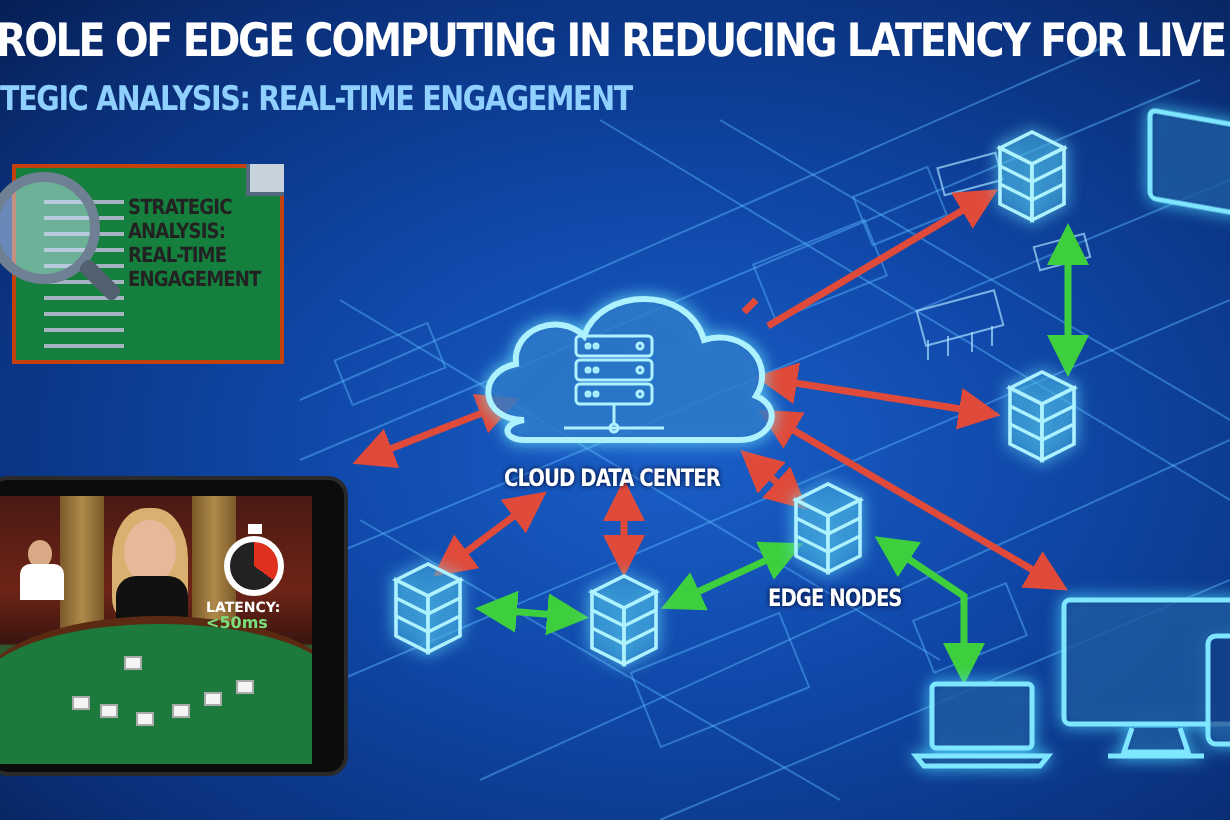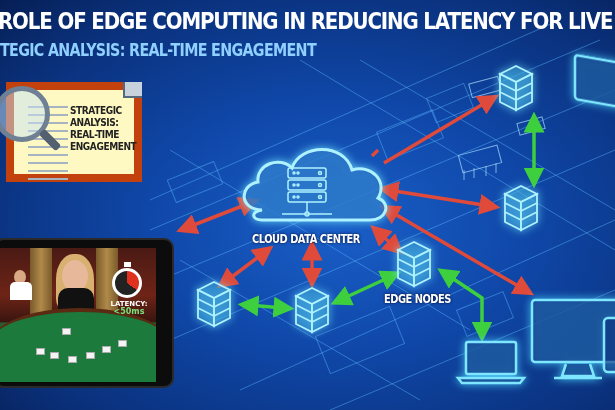--- a/index.html
+++ b/index.html
@@ -15,21 +15,21 @@
       font-family: "DejaVu Sans", sans-serif; font-weight: bold; font-size: 23px;
       letter-spacing: -1.3px; color: #ffffff; transform: scaleX(0.86); transform-origin: left top;
     }
     .subtitle {
       position: absolute; left: 0px; top: 40px; white-space: nowrap;
       font-family: "DejaVu Sans", sans-serif; font-weight: bold; font-size: 17px;
       letter-spacing: -0.8px; color: #8fd0ff; transform: scaleX(0.84); transform-origin: left top;
     }
     .doc {
       position: absolute; left: 6px; top: 82px; width: 136px; height: 100px;
-      background: #fef9c3; border: 8px solid #c2410c;
+      background: #15803d; border: 2px solid #c2410c;
       clip-path: polygon(0 0, 86% 0, 100% 14%, 100% 100%, 0 100%);
     }
     .doc .lines { position: absolute; left: 14px; top: 16px; width: 40px; }
     .doc .lines div { height: 2px; background: #a6b4c2; margin-bottom: 6px; }
     .doc .txt {
       position: absolute; left: 56px; top: 14px; width: 80px;
       font-family: "DejaVu Sans", sans-serif; font-weight: bold; font-size: 10.5px;
       line-height: 12px; color: #222; letter-spacing: -0.5px; transform: scaleX(0.86); transform-origin: left top;
     }
     .doc-fold { position: absolute; left: 123px; top: 82px; width: 19px; height: 16px; background: #c8d2dc; border-left:2px solid #55697e; border-bottom:2px solid #55697e; }
@@ -56,21 +56,21 @@
     .dealer-body { position: absolute; left: 58px; top: 40px; width: 36px; height: 32px; background: #111; border-radius: 10px 10px 0 0; }
     .dealer2-head { position: absolute; left: 14px; top: 22px; width: 12px; height: 14px; border-radius: 50%; background: #d9a884; }
     .dealer2-body { position: absolute; left: 10px; top: 34px; width: 22px; height: 18px; background: #fff; border-radius: 5px 5px 0 0; }
     .card { position: absolute; width: 9px; height: 7px; background: #f4f4f4; border: 1px solid #aaa; }
     .stopwatch {
       position: absolute; left: 112px; top: 20px; width: 30px; height: 30px; border-radius: 50%;
       border: 3px solid #fff; background: conic-gradient(#e0301e 0 35%, #222 35% 100%);
     }
     .stopwatch-top { position: absolute; left: 124px; top: 14px; width: 7px; height: 5px; background: #fff; }
     .latency {
-      position: absolute; left: 103px; top: 52px; text-align: center; width: 52px;
+      position: absolute; left: 103px; top: 52px; text-align: left; width: 52px;
       font-family: "DejaVu Sans", sans-serif; font-weight: bold; font-size: 7px; line-height: 8px; color: #fff;
     }
     .latency .val { color: #7be07b; font-size: 8px; }
     .label {
       position: absolute; white-space: nowrap; color: #fff; font-family: "DejaVu Sans", sans-serif;
       font-weight: bold; font-size: 12px; letter-spacing: -0.6px; transform: scaleX(0.82); transform-origin: left top;
       text-shadow: 0 0 3px #002;
     }
   </style>
 </head>

